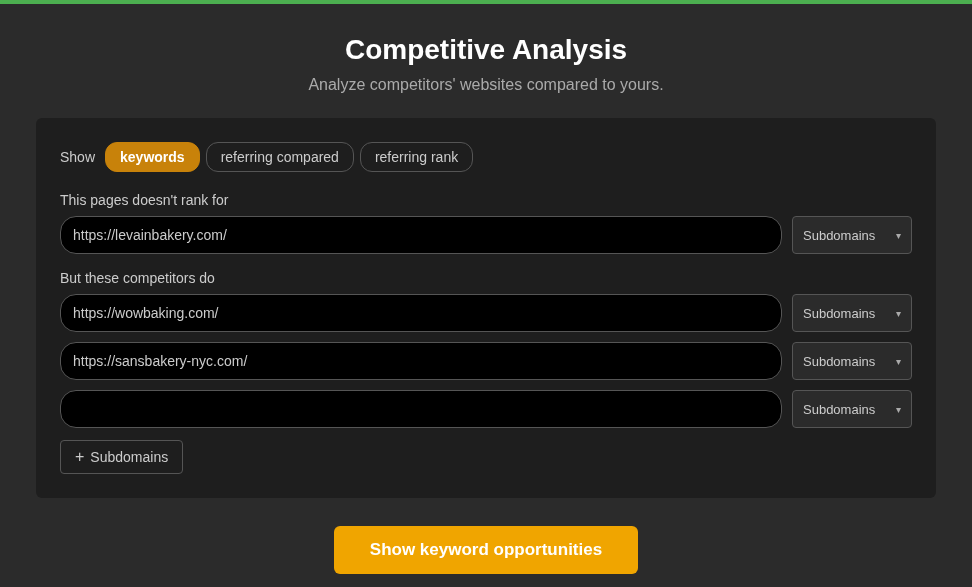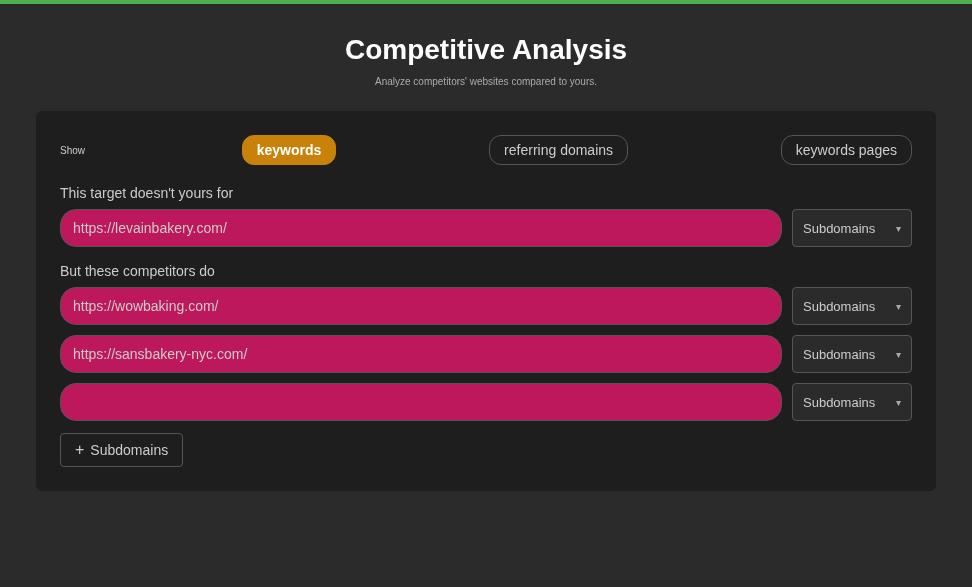--- a/index.html
+++ b/index.html
@@ -1,19 +1,18 @@
 <!DOCTYPE html>
 <html><head>
   <meta charset="utf-8">
   <style>
     * {
       box-sizing: border-box;
       margin: 0;
       padding: 0;
-      justify-content: space-between;
     }
 
     body {
       width: 972px;
       height: 587px;
       background-color: #2b2b2b;
       font-family: Arial, sans-serif;
       display: flex;
       flex-direction: column;
       align-items: center;
@@ -37,42 +36,42 @@
 
     .page-title {
       color: #ffffff;
       font-size: 28px;
       font-weight: bold;
       margin-bottom: 10px;
     }
 
     .page-subtitle {
       color: #aaaaaa;
-      font-size: 10px;
+      font-size: 16px;
       margin-bottom: 24px;
     }
 
     .main-card {
       background-color: #1e1e1e;
       border-radius: 6px;
       width: 900px;
       padding: 24px;
       margin-bottom: 24px;
     }
 
     .show-tabs {
       display: flex;
       align-items: center;
       gap: 6px;
       margin-bottom: 20px;
     }
 
     .show-label {
       color: #cccccc;
-      font-size: 10px;
+      font-size: 14px;
       margin-right: 4px;
     }
 
     .tab {
       padding: 6px 14px;
       border-radius: 12px;
       border: 1px solid #555555;
       background-color: transparent;
       color: #cccccc;
       font-size: 14px;
@@ -94,21 +93,21 @@
 
     .input-row {
       display: flex;
       align-items: center;
       gap: 10px;
       margin-bottom: 10px;
     }
 
     .url-input {
       flex: 1;
-      background-color: #be185d;
+      background-color: #000000;
       border: 1px solid #555555;
       border-radius: 16px;
       color: #cccccc;
       font-size: 14px;
       padding: 8px 12px;
       height: 38px;
       outline: none;
     }
 
     .subdomain-select {
@@ -175,25 +174,25 @@
 
 <div class="page-content">
   <h1 class="page-title">Competitive Analysis</h1>
   <p class="page-subtitle">Analyze competitors' websites compared to yours.</p>
 
   <div class="main-card">
 
     <div class="show-tabs">
       <span class="show-label">Show</span>
       <button class="tab active">keywords</button>
-      <button class="tab">referring domains</button>
-      <button class="tab">keywords pages</button>
+      <button class="tab">referring compared</button>
+      <button class="tab">referring rank</button>
     </div>
 
-    <div class="section-label">This target doesn't yours for</div>
+    <div class="section-label">This pages doesn't rank for</div>
     <div class="input-row">
       <input class="url-input" type="text" value="https://levainbakery.com/" style="">
       <div class="subdomain-select">
         <span>Subdomains</span>
         <span class="chevron-icon">▾</span>
       </div>
     </div>
 
     <div class="competitors-section">
       <div class="section-label">But these competitors do</div>
@@ -222,13 +221,14 @@
         </div>
       </div>
 
       <button class="add-competitor-btn">
         <span class="plus-icon">+</span>
         <span>Subdomains</span>
       </button>
     </div>
   </div>
 
+  <button class="show-keyword-btn">Show keyword opportunities</button>
 </div>
 
 </body></html>

